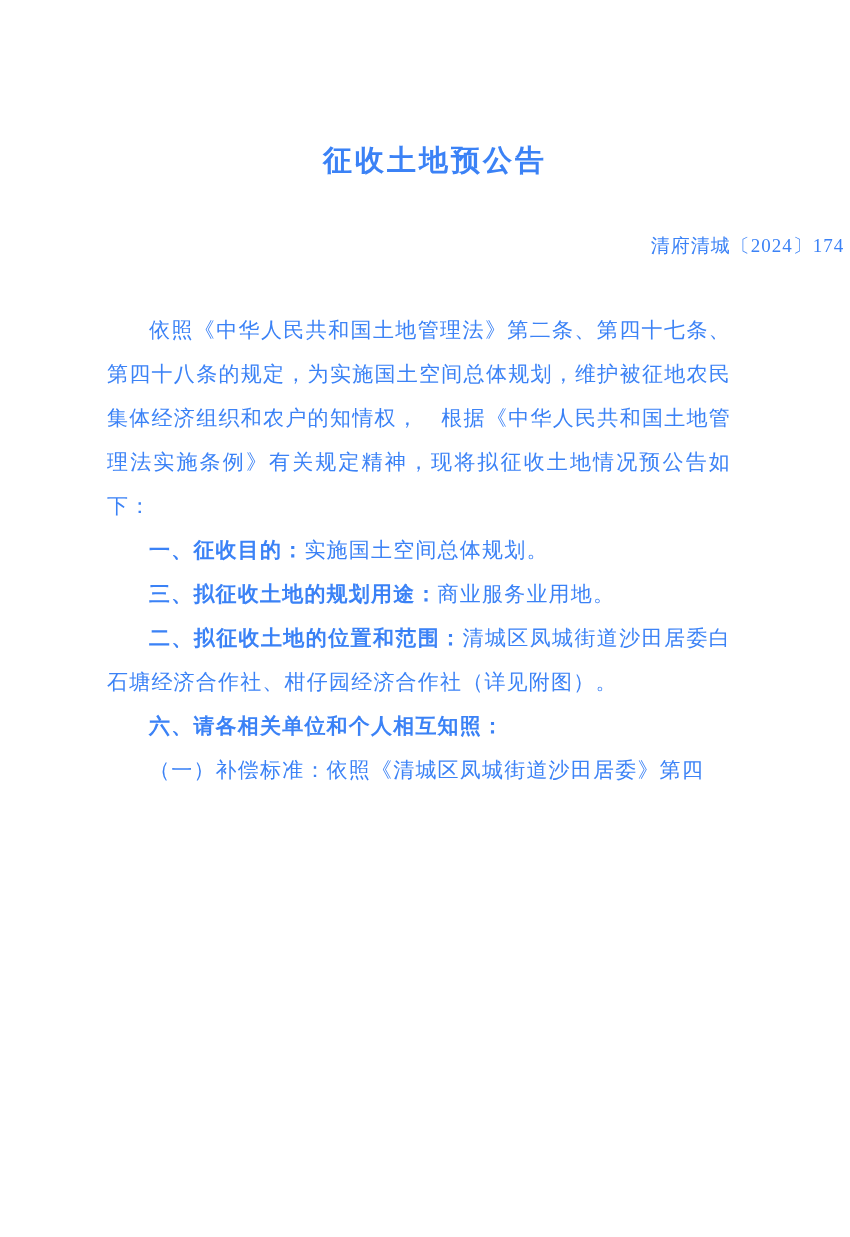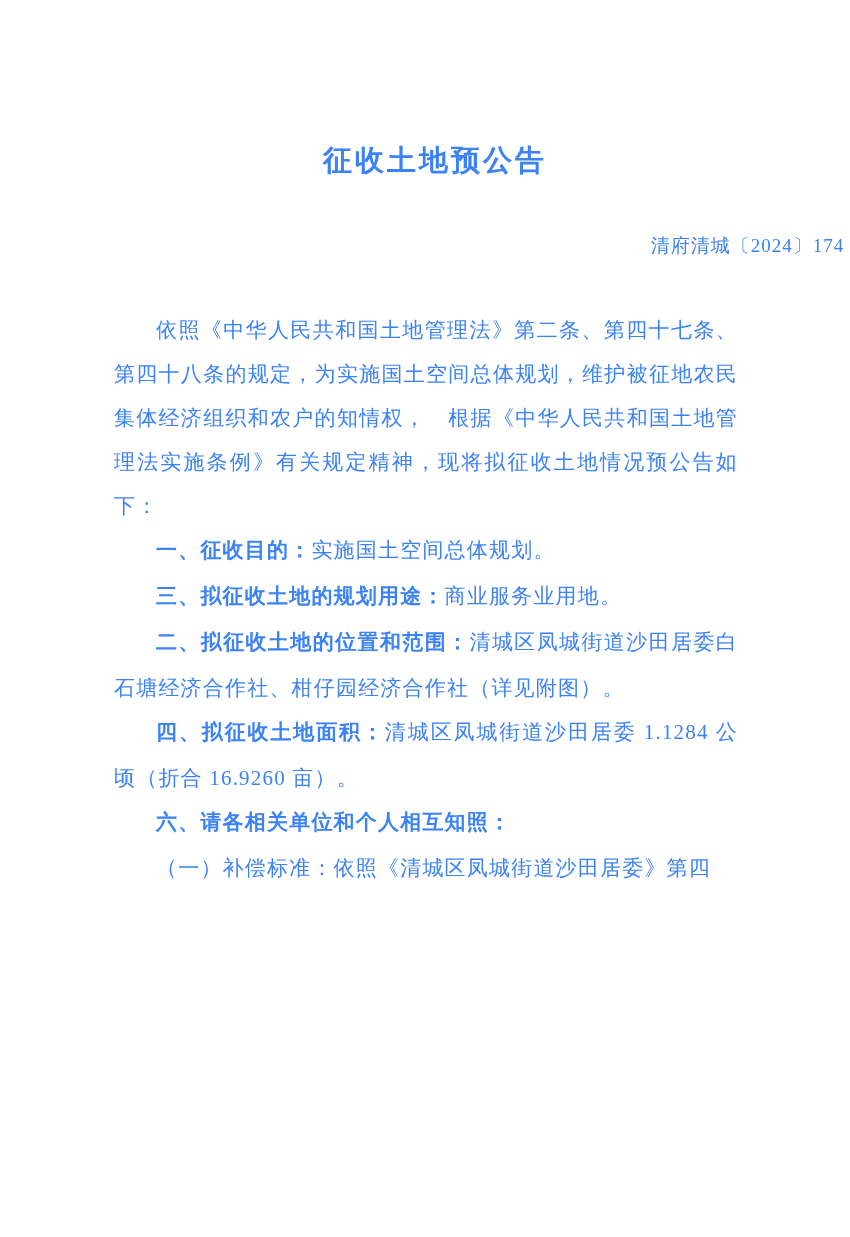--- a/index.html
+++ b/index.html
@@ -36,34 +36,34 @@
     left: 0;
     width: 100%;
     text-align: right;
     font-size: 19px;
     line-height: 24px;
     letter-spacing: 1px;
   }
   .body-text {
     position: absolute;
     top: 308px;
-    left: 114px;
+    left: 107px;
     width: 624px;
   }
   .para {
     margin: 0;
     font-size: 21px;
     line-height: 44px;
     letter-spacing: 1.2px;
     text-align: justify;
     text-indent: 2em;
     word-break: break-all;
   }
   .para b {
-    font-family: Liberation Mono, monospace;
+    font-family: Liberation Serif, serif;
     font-weight: 700;
     margin-top: 21px;
   }
   .scan-smudge {
     position: absolute;
     left: 765px;
     top: 1229px;
     width: 11px;
     height: 5px;
     background: #3c3c3c;
@@ -77,19 +77,18 @@
 <div class="page">
   <h1 class="title">征收土地预公告</h1>
 
   <div class="doc-number">清府清城〔2024〕174 号</div>
 
   <div class="body-text" id="document-body">
       <p class="para"><span>依照《中华人民共和国土地管理法》第二条、第四十七条、第四十八条的规定，为实施国土空间总体规划，维护被征地农民集体经济组织和农户的知情权，　根据《中华人民共和国土地管理法实施条例》有关规定精神，现将拟征收土地情况预公告如下：</span></p>
       <p class="para"><b>一、征收目的：</b><span>实施国土空间总体规划。</span></p>
       <p class="para"><b>三、拟征收土地的规划用途：</b><span>商业服务业用地。</span></p>
       <p class="para"><b>二、拟征收土地的位置和范围：</b><span>清城区凤城街道沙田居委白石塘经济合作社、柑仔园经济合作社（详见附图）。</span></p>
-      <p class="para"><b>四、拟征收土地面积：</b><span>清城区凤城街道沙田居委 1.1284 公顷（折合 16.9260 亩）。</span></p>
       <p class="para"><b>六、请各相关单位和个人相互知照：</b></p>
       <p class="para"><span>（一）补偿标准：依照《清城区凤城街道沙田居委》第四</span></p>
     </div>
 
   <div class="scan-smudge"></div>
 </div>
 
 </body></html>

